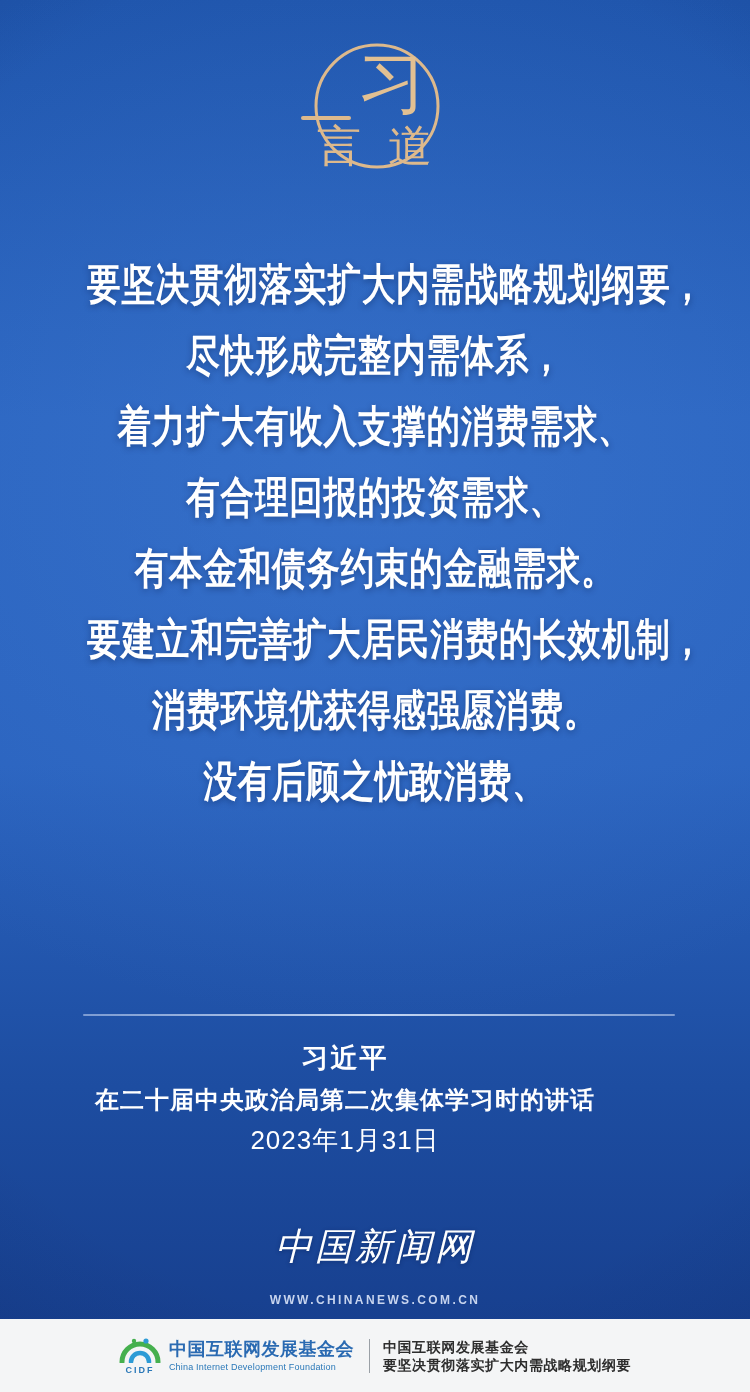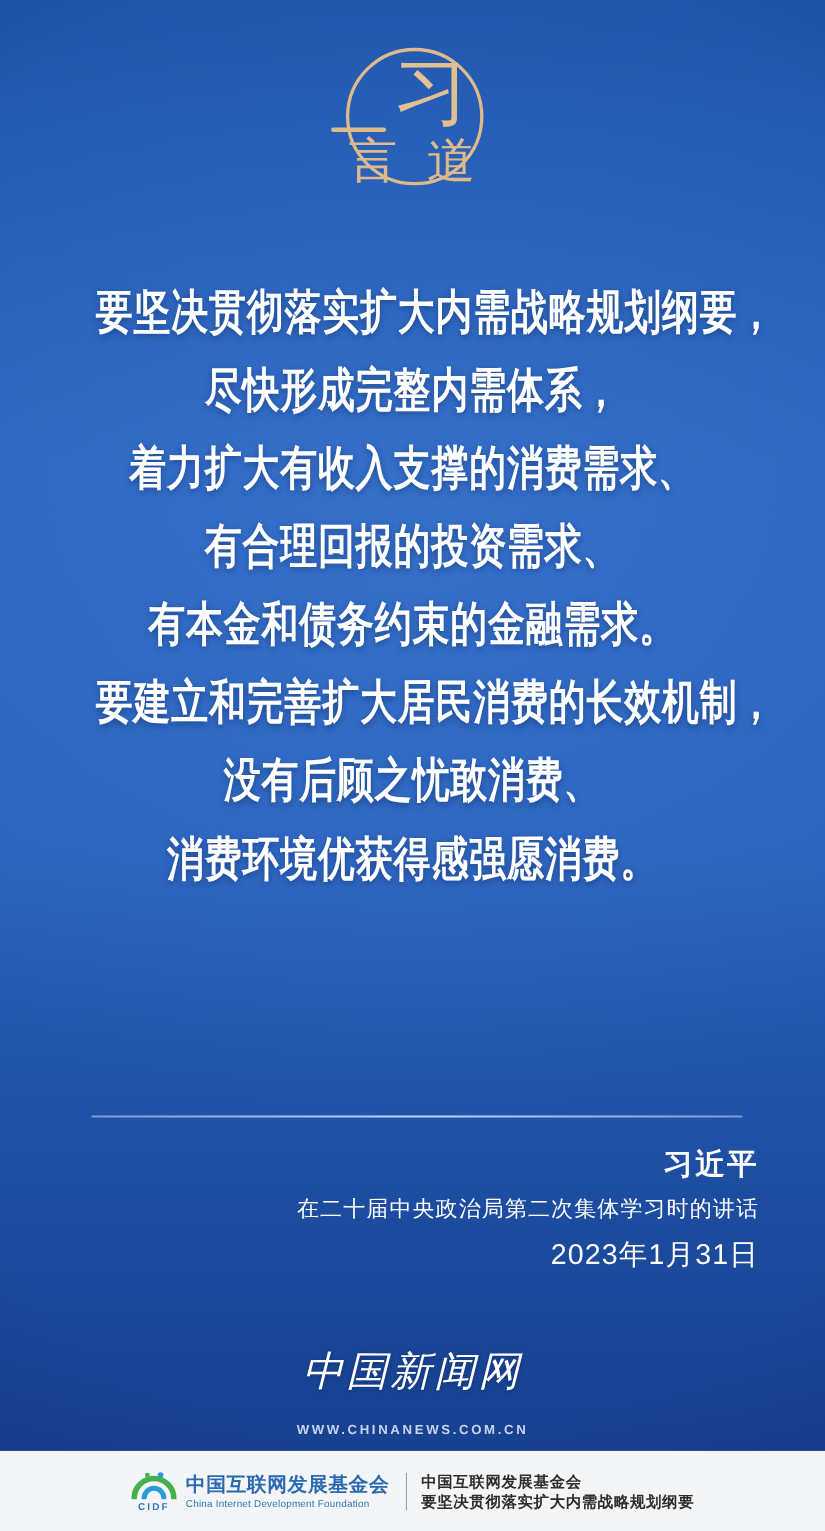--- a/index.html
+++ b/index.html
@@ -21,23 +21,23 @@
     display:inline-block;transform:scaleX(0.78);transform-origin:center;
     font-family:"DejaVu Sans","Liberation Sans",sans-serif;
     font-weight:900;font-size:43px;color:#ffffff;letter-spacing:1px;
     text-shadow:0 2px 7px rgba(5,25,70,0.40);
   }
   
   .divider{position:absolute;left:83px;top:1014px;width:592px;height:2px;
     background:linear-gradient(90deg,rgba(200,216,245,0.55),rgba(214,228,250,0.9),rgba(200,216,245,0.55));
     border-radius:1px;}
   
-  .attrib{position:absolute;left:0;top:1038px;width:690px;text-align:right;color:#ffffff;}
+  .attrib{position:absolute;left:0;top:1038px;width:690px;text-align:center;color:#ffffff;}
   .attrib .speaker{font-size:27px;font-weight:700;line-height:41px;letter-spacing:2px;}
-  .attrib .occasion{font-size:20px;font-weight:400;line-height:41px;letter-spacing:1px;}
+  .attrib .occasion{font-size:24px;font-weight:700;line-height:41px;letter-spacing:1px;}
   .attrib .date{font-size:26px;font-weight:500;line-height:41px;letter-spacing:1px;}
   
   .pub{position:absolute;left:0;top:1222px;width:750px;text-align:center;color:#ffffff;}
   .pub .cal{
     font-family:"DejaVu Serif","Liberation Serif",serif;
     font-size:37px;font-weight:400;font-style:italic;letter-spacing:3px;
     text-shadow:0 1px 4px rgba(5,25,70,0.4);
   }
   .pub .url{
     margin-top:21px;font-size:12px;font-weight:700;letter-spacing:2.4px;color:#c7d4ee;
@@ -68,22 +68,22 @@
     <text x="111" y="121" font-size="44" fill="#ddb98c" text-anchor="middle">道</text>
   </svg>
 
   <div class="quote">
     <div class="qline"><span>要坚决贯彻落实扩大内需战略规划纲要，</span></div>
     <div class="qline"><span>尽快形成完整内需体系，</span></div>
     <div class="qline"><span>着力扩大有收入支撑的消费需求、</span></div>
     <div class="qline"><span>有合理回报的投资需求、</span></div>
     <div class="qline"><span>有本金和债务约束的金融需求。</span></div>
     <div class="qline"><span>要建立和完善扩大居民消费的长效机制，</span></div>
+    <div class="qline"><span>消费环境优获得感强愿消费。</span></div>
     <div class="qline"><span>没有后顾之忧敢消费、</span></div>
-    <div class="qline"><span>消费环境优获得感强愿消费。</span></div>
   </div>
 
   <div class="divider"></div>
 
   <div class="attrib">
     <div class="speaker">习近平</div>
     <div class="occasion">在二十届中央政治局第二次集体学习时的讲话</div>
     <div class="date">2023年1月31日</div>
   </div>
 

